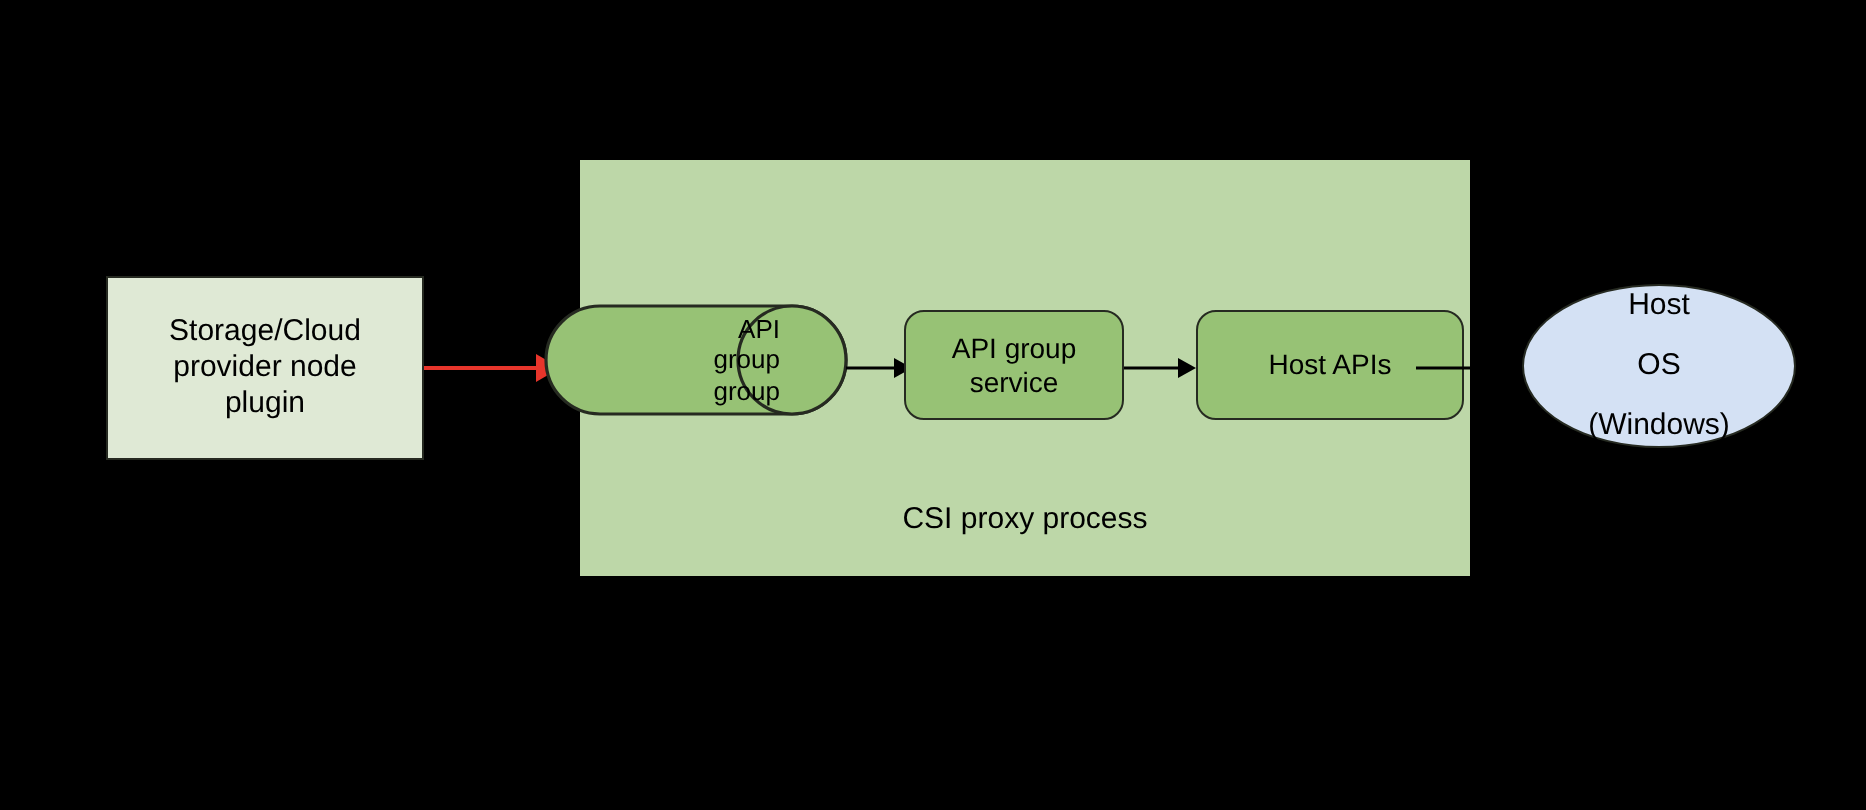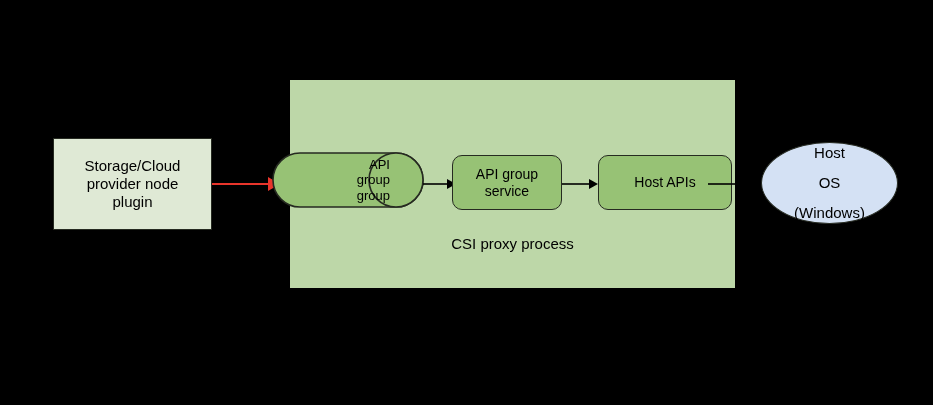--- a/index.html
+++ b/index.html
@@ -41,21 +41,21 @@
   
   #csi-proxy-box {
     left: 270px;
     top: 80px;
     width: 445px;
     height: 208px;
     background: #bdd7a8;
     border: 1px solid #bdd7a8;
     align-items: flex-end;
     justify-content: center;
-    padding-bottom: 34px;
+    padding-bottom: 18px;
     font-size: 15px;
   }
   #csi-proxy-label {
     display: block;
   }
 
   
   #pipe-wrap {
     left: 252px;
     top: 152px;

